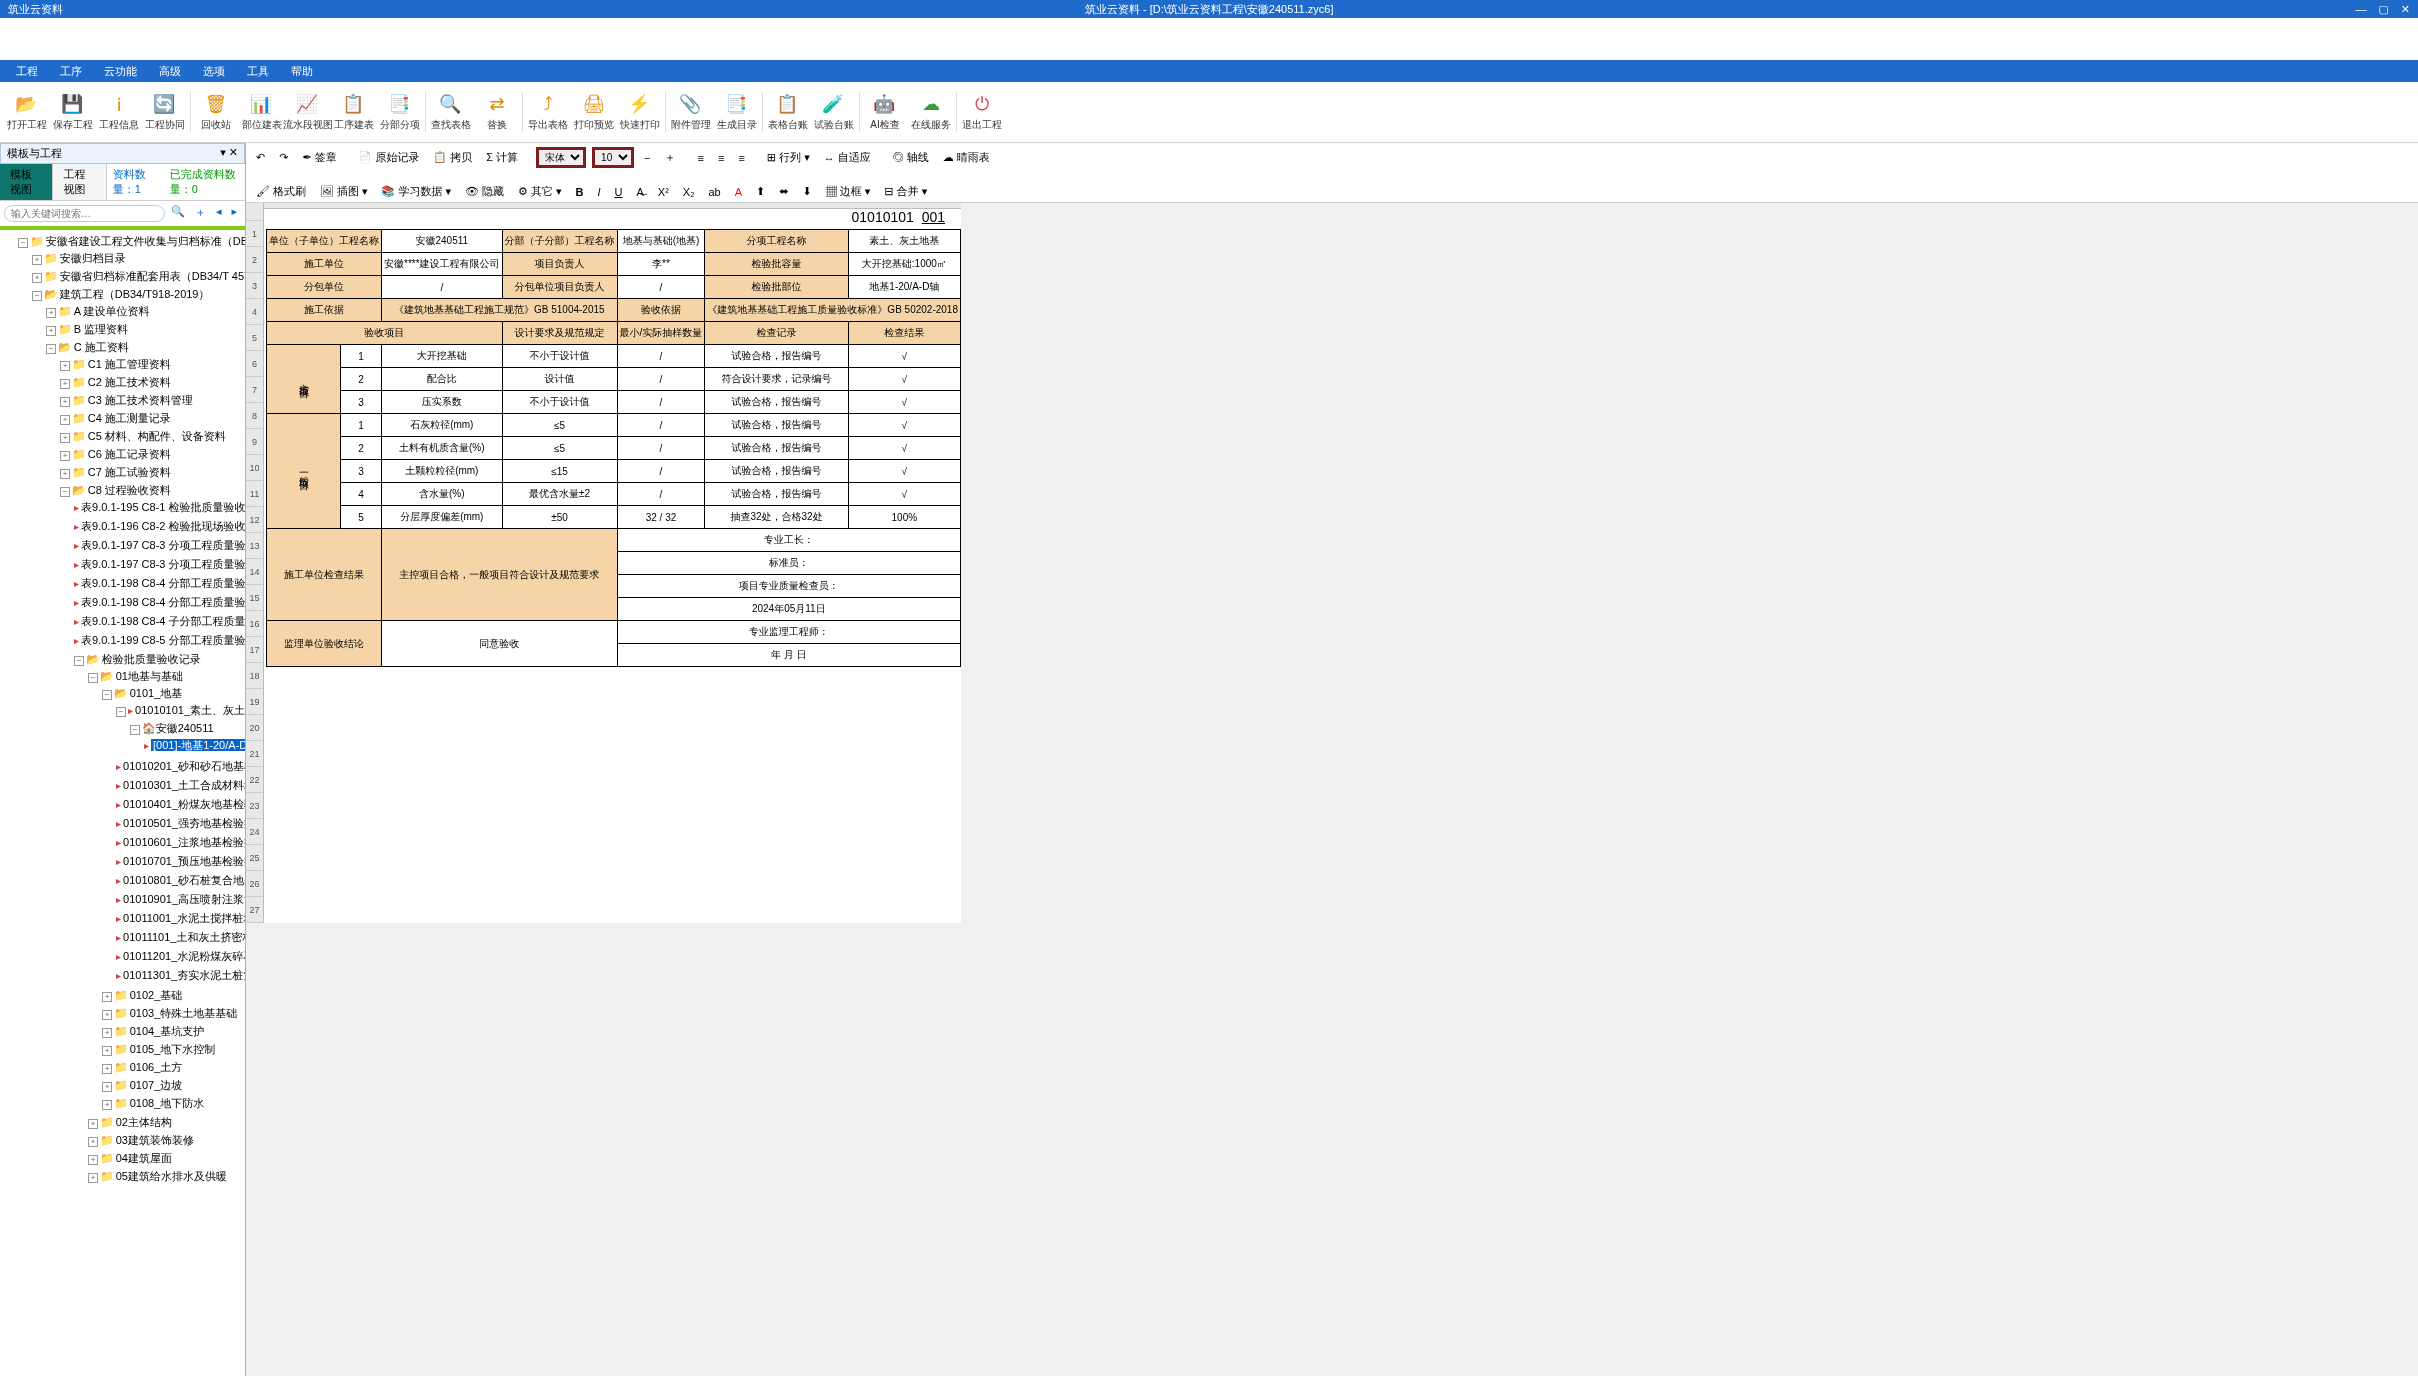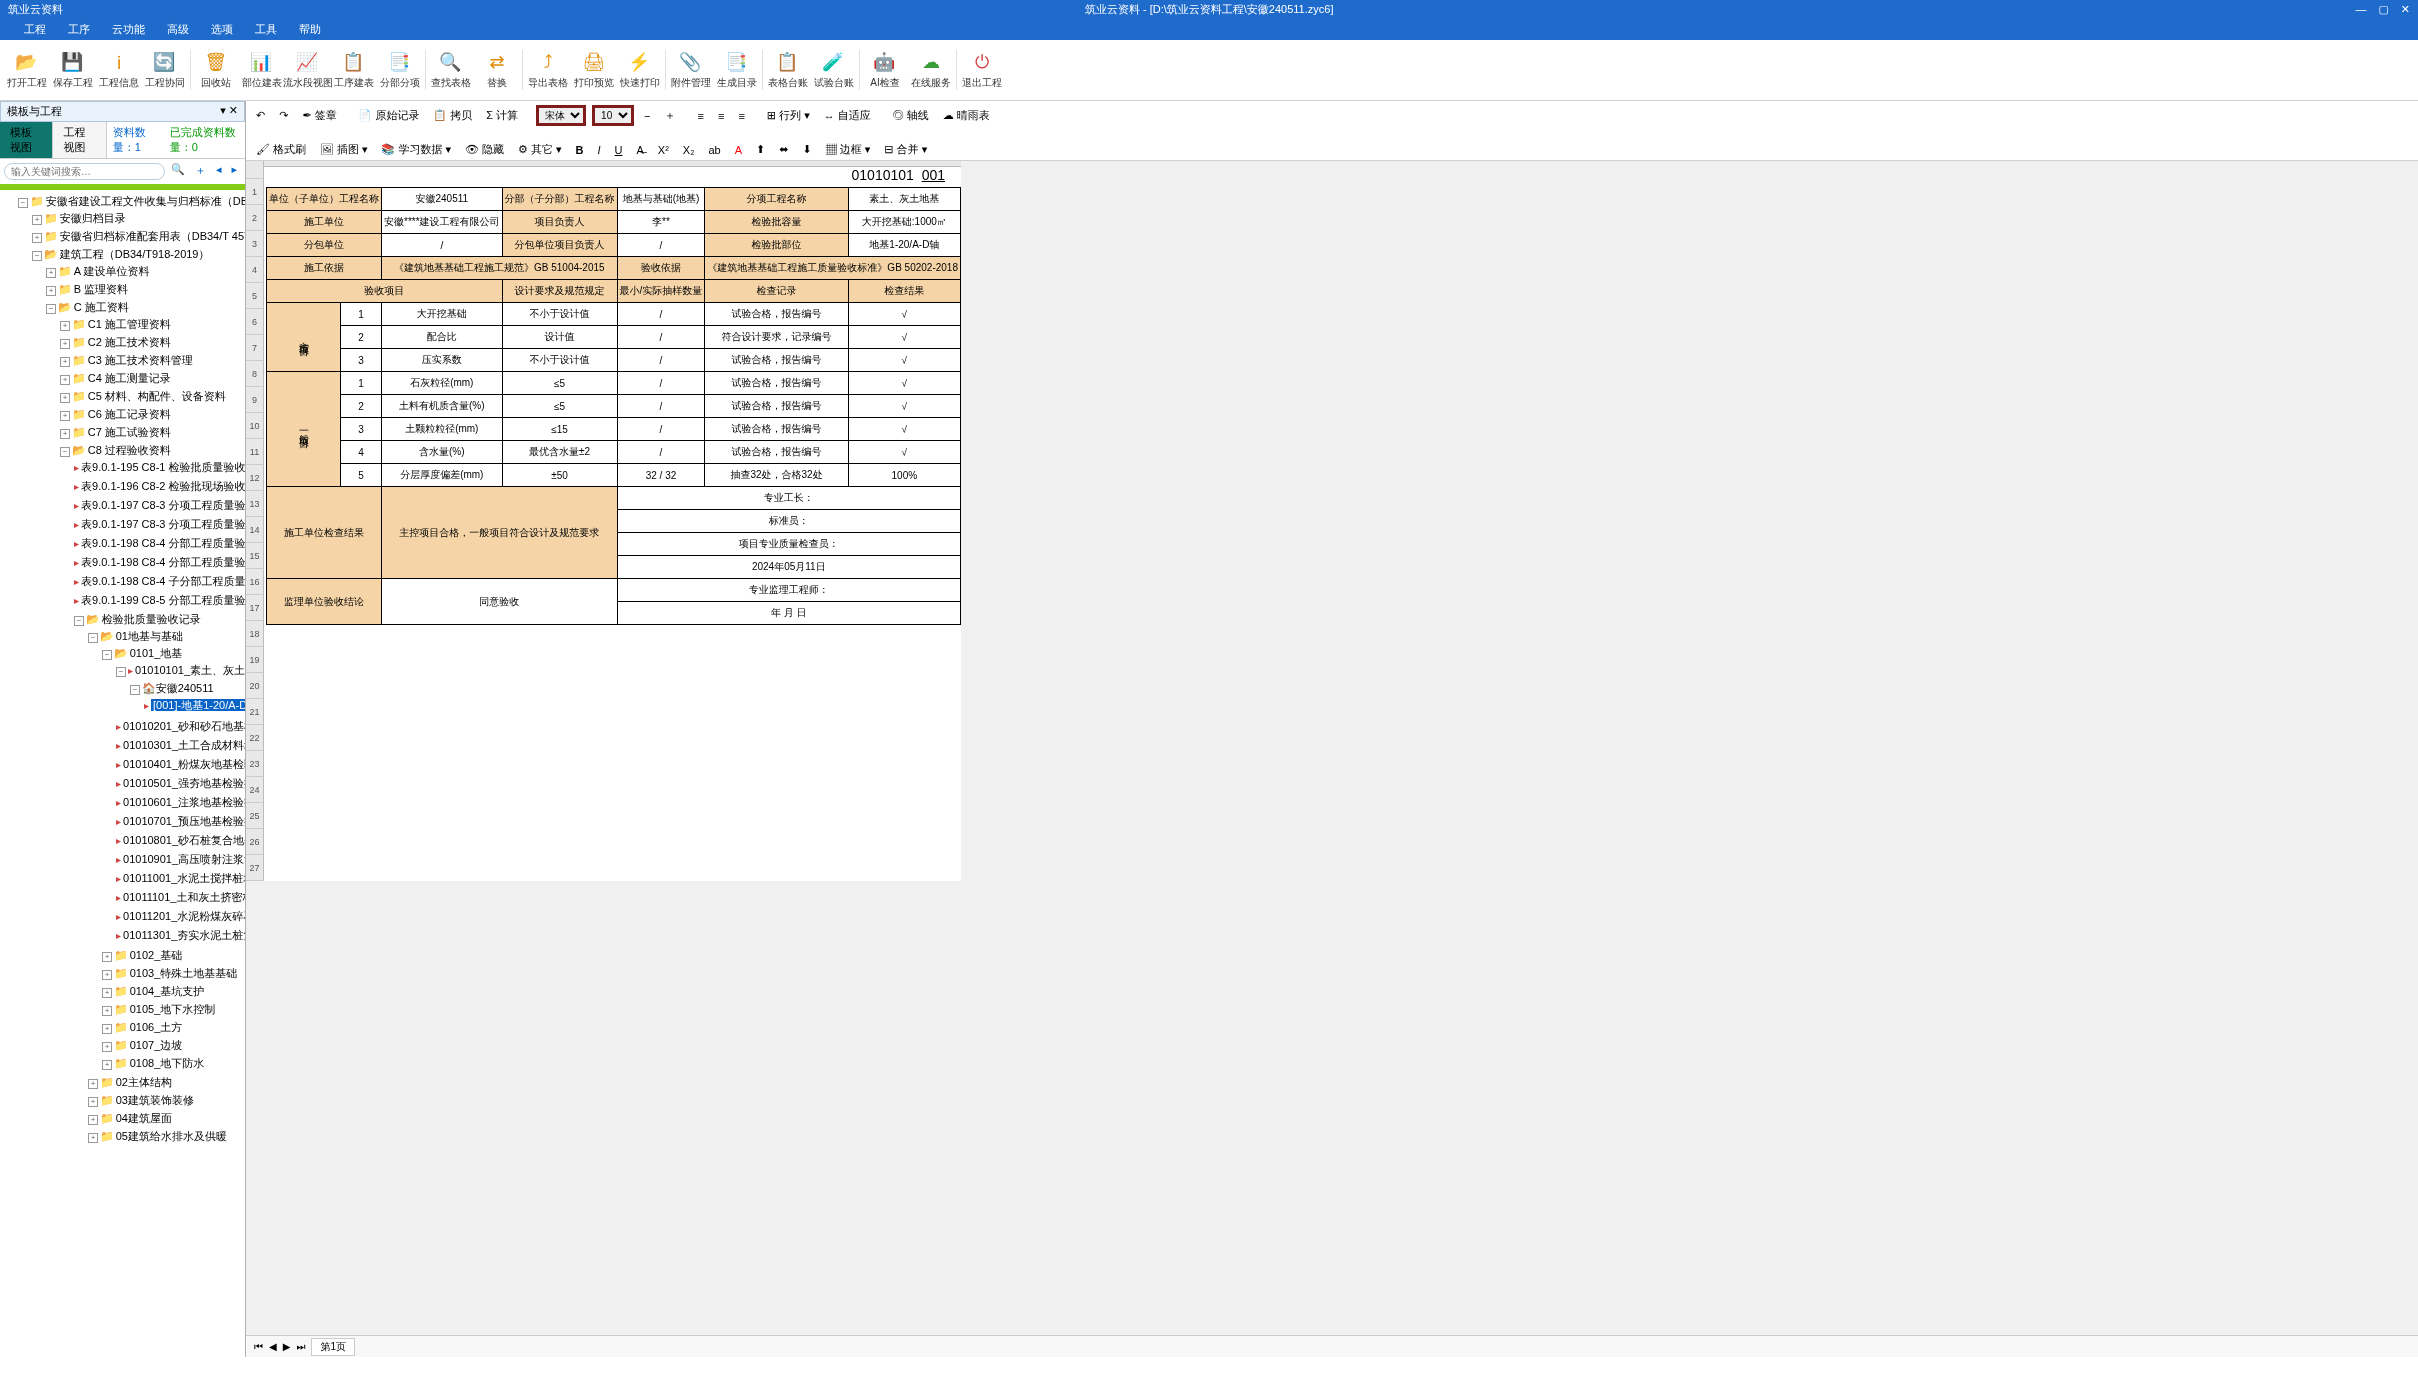--- a/index.html
+++ b/index.html
@@ -1,35 +1,35 @@
 <!DOCTYPE html>
 <html><head>
 <meta charset="utf-8">
 <style>
 * { margin:0; padding:0; box-sizing:border-box; }
 body { font-family:"Microsoft YaHei",SimSun,sans-serif; font-size:11px; background:#fff; overflow:hidden; }
 .titlebar { background:#1e6bcc; color:#fff; height:18px; display:flex; align-items:center; padding:0 8px; }
 .titlebar-app { flex:0 0 auto; }
 .titlebar-doc { flex:1; text-align:center; }
 .titlebar-ctl { flex:0 0 auto; display:flex; gap:12px; }
-.menubar { background:#1e6bcc; color:#fff; height:22px; display:flex; align-items:center; padding:0 24px; gap:22px; }
+.menubar { background:#1e6bcc; color:#fff; height:22px; display:flex; align-items:center; padding:0 16px; gap:22px;margin-top:42px; }
 .menubar span { cursor:default; }
 .toolbar { background:#fff; border-bottom:1px solid #d0d0d0; padding:6px 4px; display:flex; }
 .tbtn { display:flex; flex-direction:column; align-items:center; justify-content:center; width:46px; height:48px; gap:2px; }
 .tbtn .ico { width:24px; height:24px; display:flex; align-items:center; justify-content:center; font-size:18px; color:#e08a00; }
 .tbtn .lbl { font-size:10px; color:#333; white-space:nowrap; }
 .tsep { width:1px; background:#e0e0e0; margin:4px 2px; }
 .workspace { display:flex; height:calc(100vh - 120px); }
 .leftpanel { width:246px; border-right:1px solid #b0b0b0; display:flex; flex-direction:column; background:#fff; }
 .panel-title { background:#eaf2fb; border:1px solid #b0c4de; padding:2px 6px; font-size:11px; display:flex; justify-content:space-between; }
 .panel-tabs { display:flex; border-bottom:1px solid #ccc; font-size:11px; }
 .panel-tabs .tab { padding:3px 10px; border-right:1px solid #ccc; background:#f5f5f5; }
 .panel-tabs .tab.active { background:#0f766e; }
 .panel-tabs .stat { padding:3px 6px; color:#0066cc; }
-.panel-search { padding:4px; display:flex; gap:2px; border-bottom:6px solid #84cc16; }
+.panel-search { padding:4px; display:flex; gap:2px; border-bottom:4px solid #84cc16; }
 .panel-search input { flex:1; border:1px solid #bcd; padding:2px 6px; border-radius:10px; font-size:10px; }
 .panel-search .sbtn { color:#0066cc; padding:0 4px; cursor:pointer; }
 .tree { flex:1; overflow:auto; padding:2px 0 2px 4px; font-size:11px; line-height:16px; }
 .tree ul { list-style:none; padding-left:14px; }
 .tree li { white-space:nowrap; padding:1px 0; }
 .tree .tog { display:inline-block; width:10px; text-align:center; color:#666; border:1px solid #999; font-size:8px; line-height:8px; margin-right:2px; }
 .tree .fic { color:#e8a030; margin-right:2px; }
 .tree .xic { color:#d04040; margin-right:2px; font-size:10px; }
 .tree .sel { background:#0a64c8; color:#fff; padding:0 2px; }
 .rightpanel { flex:1; display:flex; flex-direction:column; }

